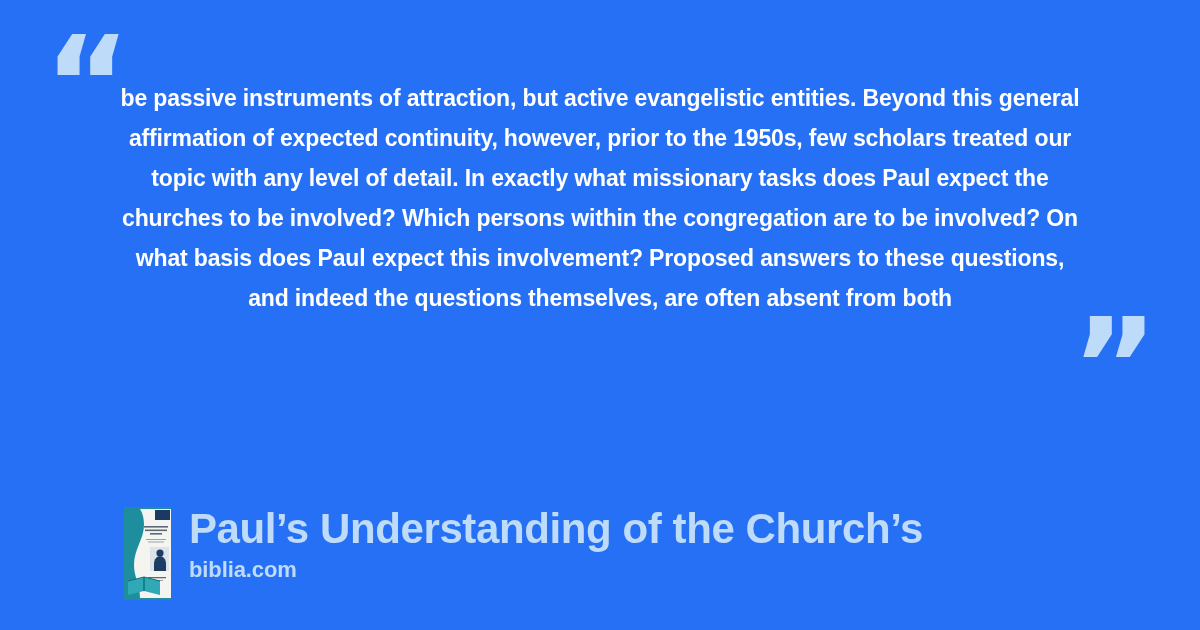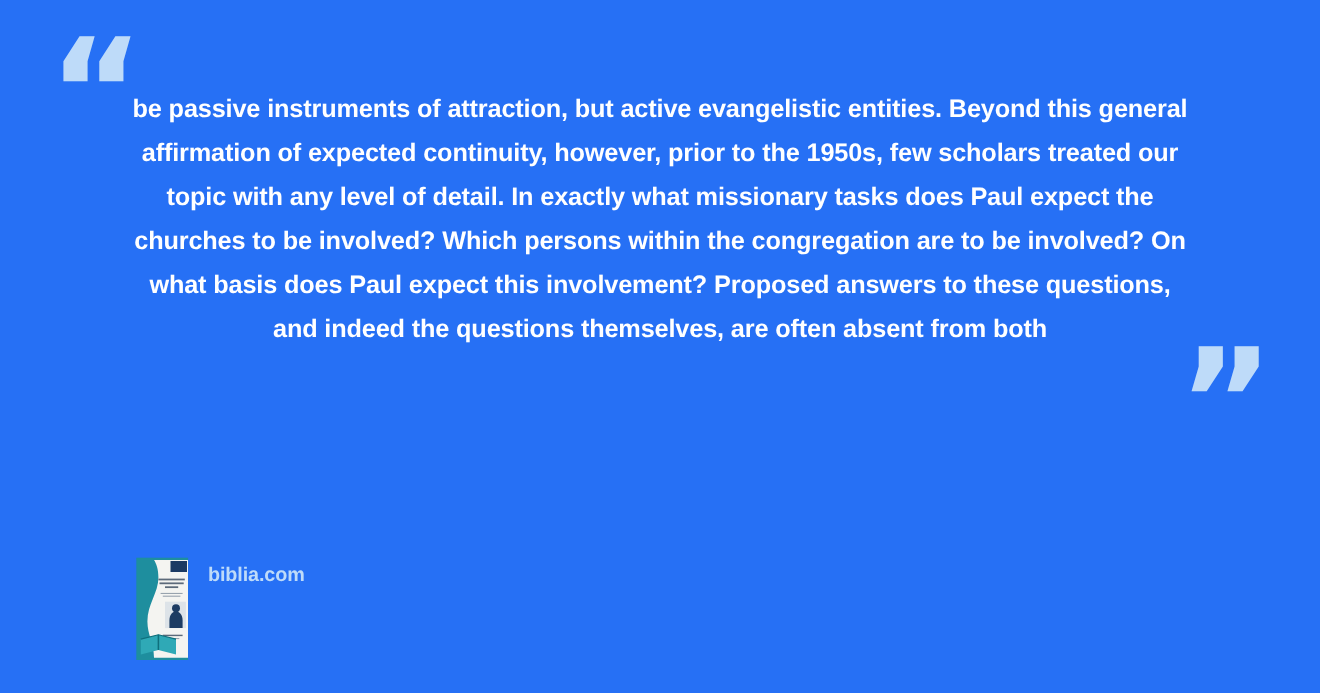--- a/index.html
+++ b/index.html
@@ -104,21 +104,21 @@
     line-height: 48px;
     letter-spacing: -0.4px;
     white-space: nowrap;
   }
   #site-name {
     margin: 0;
     margin-top: 2px;
     color: #BEDBF9;
     font-family: "Liberation Sans", sans-serif;
     font-weight: 700;
-    font-size: 18px;
+    font-size: 22px;
     line-height: 30px;
     letter-spacing: -0.1px;
     white-space: nowrap;
   }
 </style>
 </head>
 <body>
 
 <div id="card">
 
@@ -155,18 +155,19 @@
         <rect x="24" y="70" width="18" height="1.3" fill="#5C6A7A"></rect>
         <rect x="28" y="73" width="11" height="1" fill="#98A3AE"></rect>
 
         <path d="M4,74 L20,70 L36,74 L36,88 L20,84 L4,88 Z" fill="#2FA9B6"></path>
         <path d="M20,70 L20,84" stroke="#0F6F7C" stroke-width="1.4" fill="none"></path>
         <path d="M4,74 L20,70 L36,74" stroke="#0F6F7C" stroke-width="1" fill="none"></path>
       </svg>
     </div>
 
     <div id="footer-text">
+      <div id="book-title">Paul’s Understanding of the Church’s</div>
       <div id="site-name">biblia.com</div>
     </div>
 
   </div>
 
 </div>
 
 </body></html>

